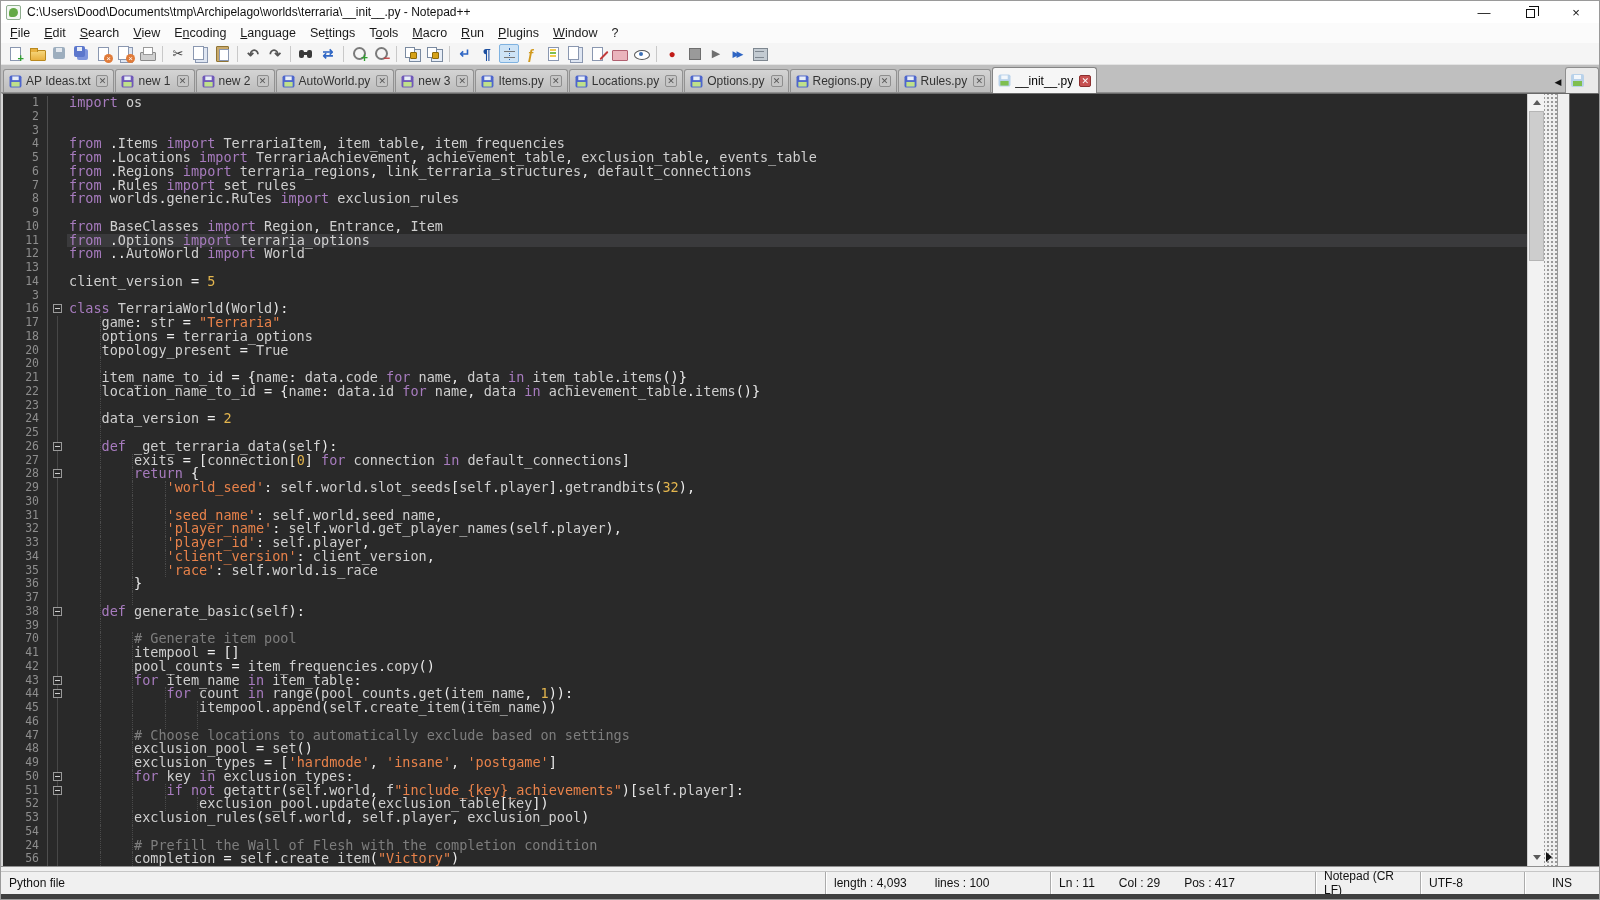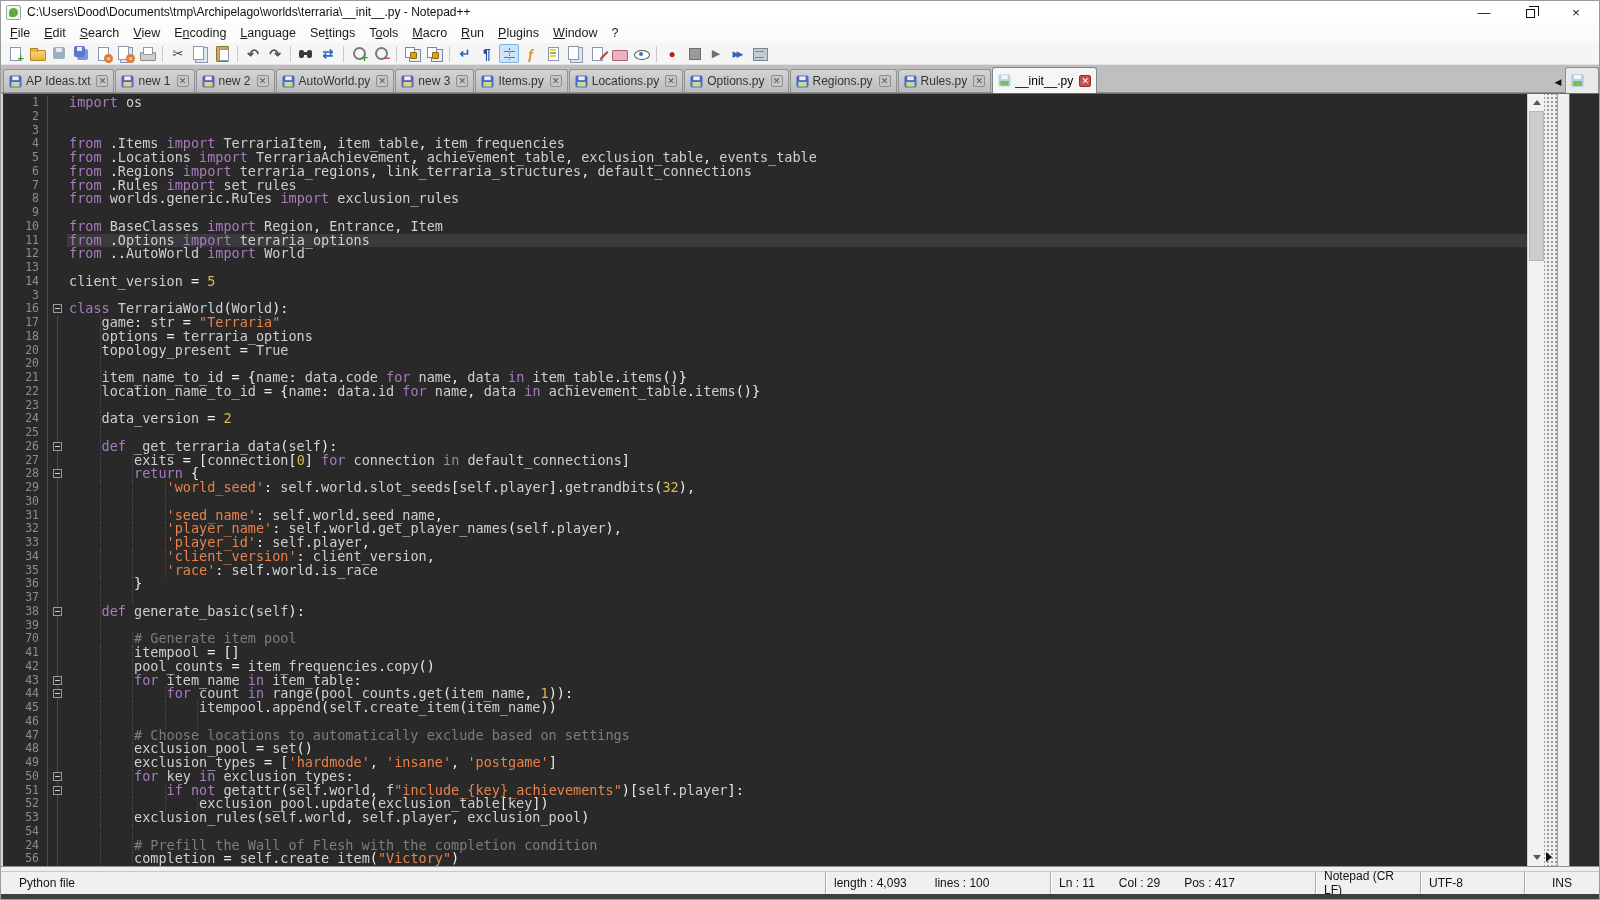--- a/index.html
+++ b/index.html
@@ -118,21 +118,21 @@
   .split-arrow.bottom { bottom:4px; border-left:6px solid #111; }
   .sliver { width:42px; flex:0 0 42px; display:flex; }
   .sliver-light { width:12px; background:#f0f0f0; border-left:1px solid #9a9a9a; }
   .sliver-dark { flex:1; background:#2b2b2b; border-left:1px solid #6a6a6a; }
 
   
   .prestatus { height:5px; background:#f0f0f0; border-top:1px solid #909090; flex:0 0 auto; }
   .statusbar { height:23px; background:#f0f0f0; border-top:1px solid #c6c6c6; display:flex; align-items:center; font-size:12px; color:#111; flex:0 0 auto; }
   .st { padding:0 8px; height:100%; display:flex; align-items:center; }
   .st + .st { border-left:1px solid #ababab; box-shadow:inset 1px 0 #fff; }
-  .doc-type { flex:1;margin-left:10px; }
+  .doc-type { flex:1; }
   .seg1 { width:225px; gap:28px; } .seg2 { width:265px; gap:24px; }
   .seg3 { width:105px; } .seg4 { width:104px; } .seg5 { width:75px; justify-content:center; }
   .bottombar { flex:1; background:#3f3f3f; }
 </style>
 </head>
 <body>
 
 <div class="app">
 
   <div class="titlebar">

